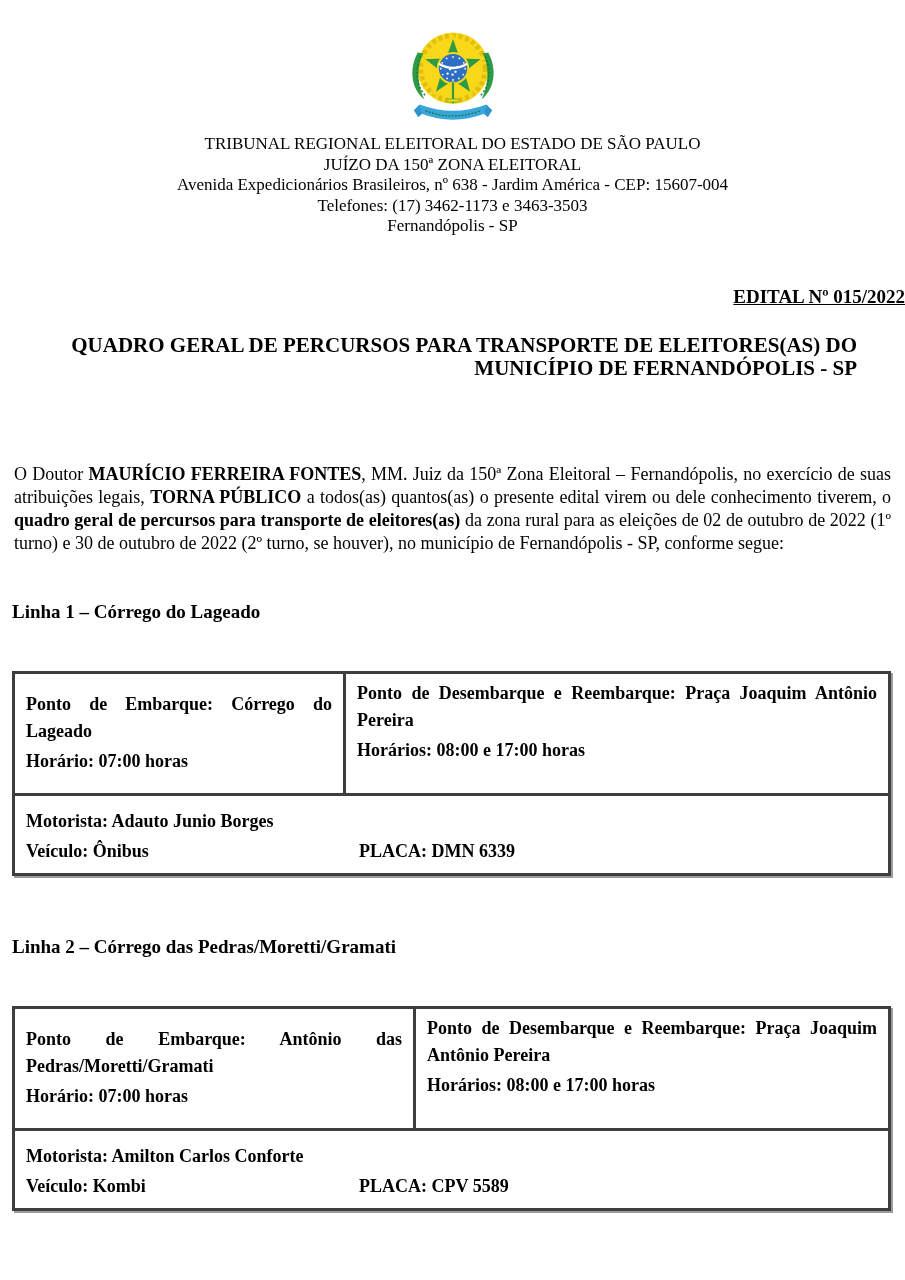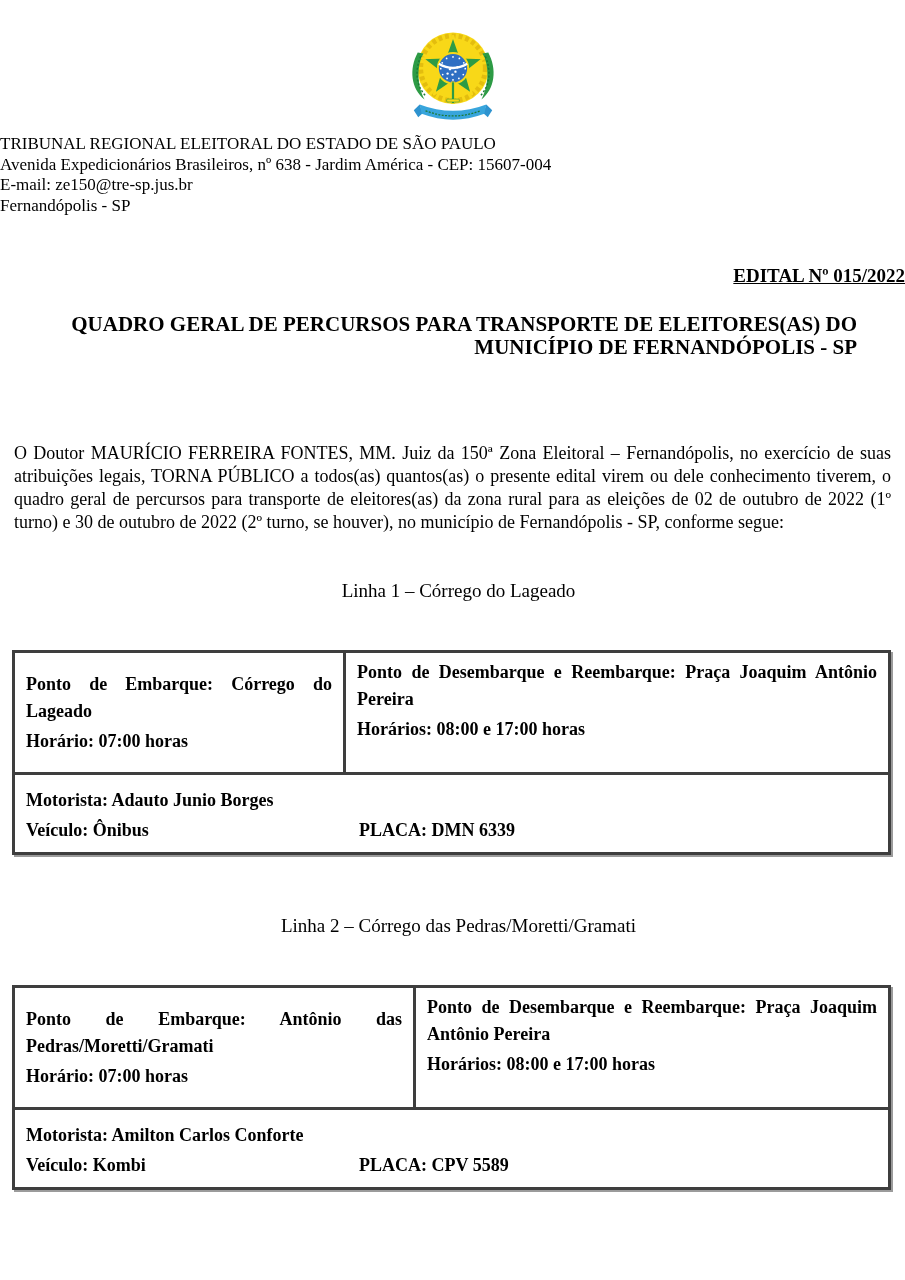--- a/index.html
+++ b/index.html
@@ -6,37 +6,37 @@
   html, body { background: #ffffff; }
   body {
     width: 905px; height: 1280px; overflow: hidden;
     font-family: "Liberation Serif", serif;
     color: #000000;
   }
   .page { width: 905px; height: 1280px; position: relative; background: #ffffff; }
 
   .emblem { display: block; margin: 27px auto 0; width: 98px; height: 102px; }
 
-  .letterhead { margin-top: 5px; font-size: 17px; line-height: 20.5px; }
+  .letterhead { text-align: center; margin-top: 5px; font-size: 17px; line-height: 20.5px; }
 
   .edital-heading { text-align: right; margin-top: 49px; font-size: 19px; font-weight: bold; }
   .edital-heading span { text-decoration: underline; }
 
   .doc-title {
     text-align: right; font-weight: bold; font-size: 21px; line-height: 23px;
     margin: 26px 48px 11px;
   }
 
   .intro {
     margin: 83px 14px 0 14px;
     font-size: 18px; line-height: 23px; text-align: justify;
   }
-  .intro .b { font-weight: normal; }
+  .intro .b { font-weight: bold; }
 
-  .linha-heading { font-size: 19px; font-weight: normal; margin: 46px 0 0 12px; text-align: center; }
+  .linha-heading { font-size: 19px; font-weight: bold; margin: 46px 0 0 12px; }
   .linha-heading.second { margin-top: 60px; }
 
   table.route-table {
     border-collapse: collapse;
     margin: 48px 12px 8px 12px;
     width: 879px;
     table-layout: fixed;
     box-shadow: 2px 2px 0 #9b9b9b;
     background: #ffffff;
   }
@@ -100,22 +100,23 @@
     <rect x="43.5" y="73.5" width="13" height="3" rx="1" fill="#f8d818" stroke="#2d9b45" stroke-width="0.6"></rect>
 
     <path d="M16,79 L10,85 L14.5,92 L19,88 Z" fill="#2e93cf"></path>
     <path d="M84,79 L90,85 L85.5,92 L81,88 Z" fill="#2e93cf"></path>
     <path d="M16,79 Q50,92 84,79 L82,88.5 Q50,100.5 18,88.5 Z" fill="#38a5dc"></path>
     <path d="M22,85.5 Q50,96 78,85.5" fill="none" stroke="#1d7a33" stroke-width="1.3" stroke-dasharray="2 1.4"></path>
   </svg>
 
   <div class="letterhead">
     <div>TRIBUNAL REGIONAL ELEITORAL DO ESTADO DE SÃO PAULO</div>
+    <div>JUÍZO DA 150ª ZONA ELEITORAL</div>
     <div>Avenida Expedicionários Brasileiros, nº 638 - Jardim América - CEP: 15607-004</div>
-    <div>E-mail: ze150@tre-sp.jus.br</div>
+    <div>Telefones: (17) 3462-1173 e 3463-3503</div>
     <div>Fernandópolis - SP</div>
   </div>
 
   <div class="edital-heading">
     <span>EDITAL Nº 015/2022</span>
   </div>
 
   <div class="doc-title">QUADRO GERAL DE PERCURSOS PARA TRANSPORTE DE ELEITORES(AS) DO MUNICÍPIO DE FERNANDÓPOLIS - SP</div>
 
   <p class="intro"><span>O Doutor </span><span class="b">MAURÍCIO FERREIRA FONTES</span><span>, MM. Juiz da 150ª Zona Eleitoral – Fernandópolis, no exercício de suas atribuições legais, </span><span class="b">TORNA PÚBLICO</span><span> a todos(as) quantos(as) o presente edital virem ou dele conhecimento tiverem, o </span><span class="b">quadro geral de percursos para transporte de eleitores(as)</span><span> da zona rural para as eleições de 02 de outubro de 2022 (1º turno) e 30 de outubro de 2022 (2º turno, se houver), no município de Fernandópolis - SP, conforme segue:</span></p>

